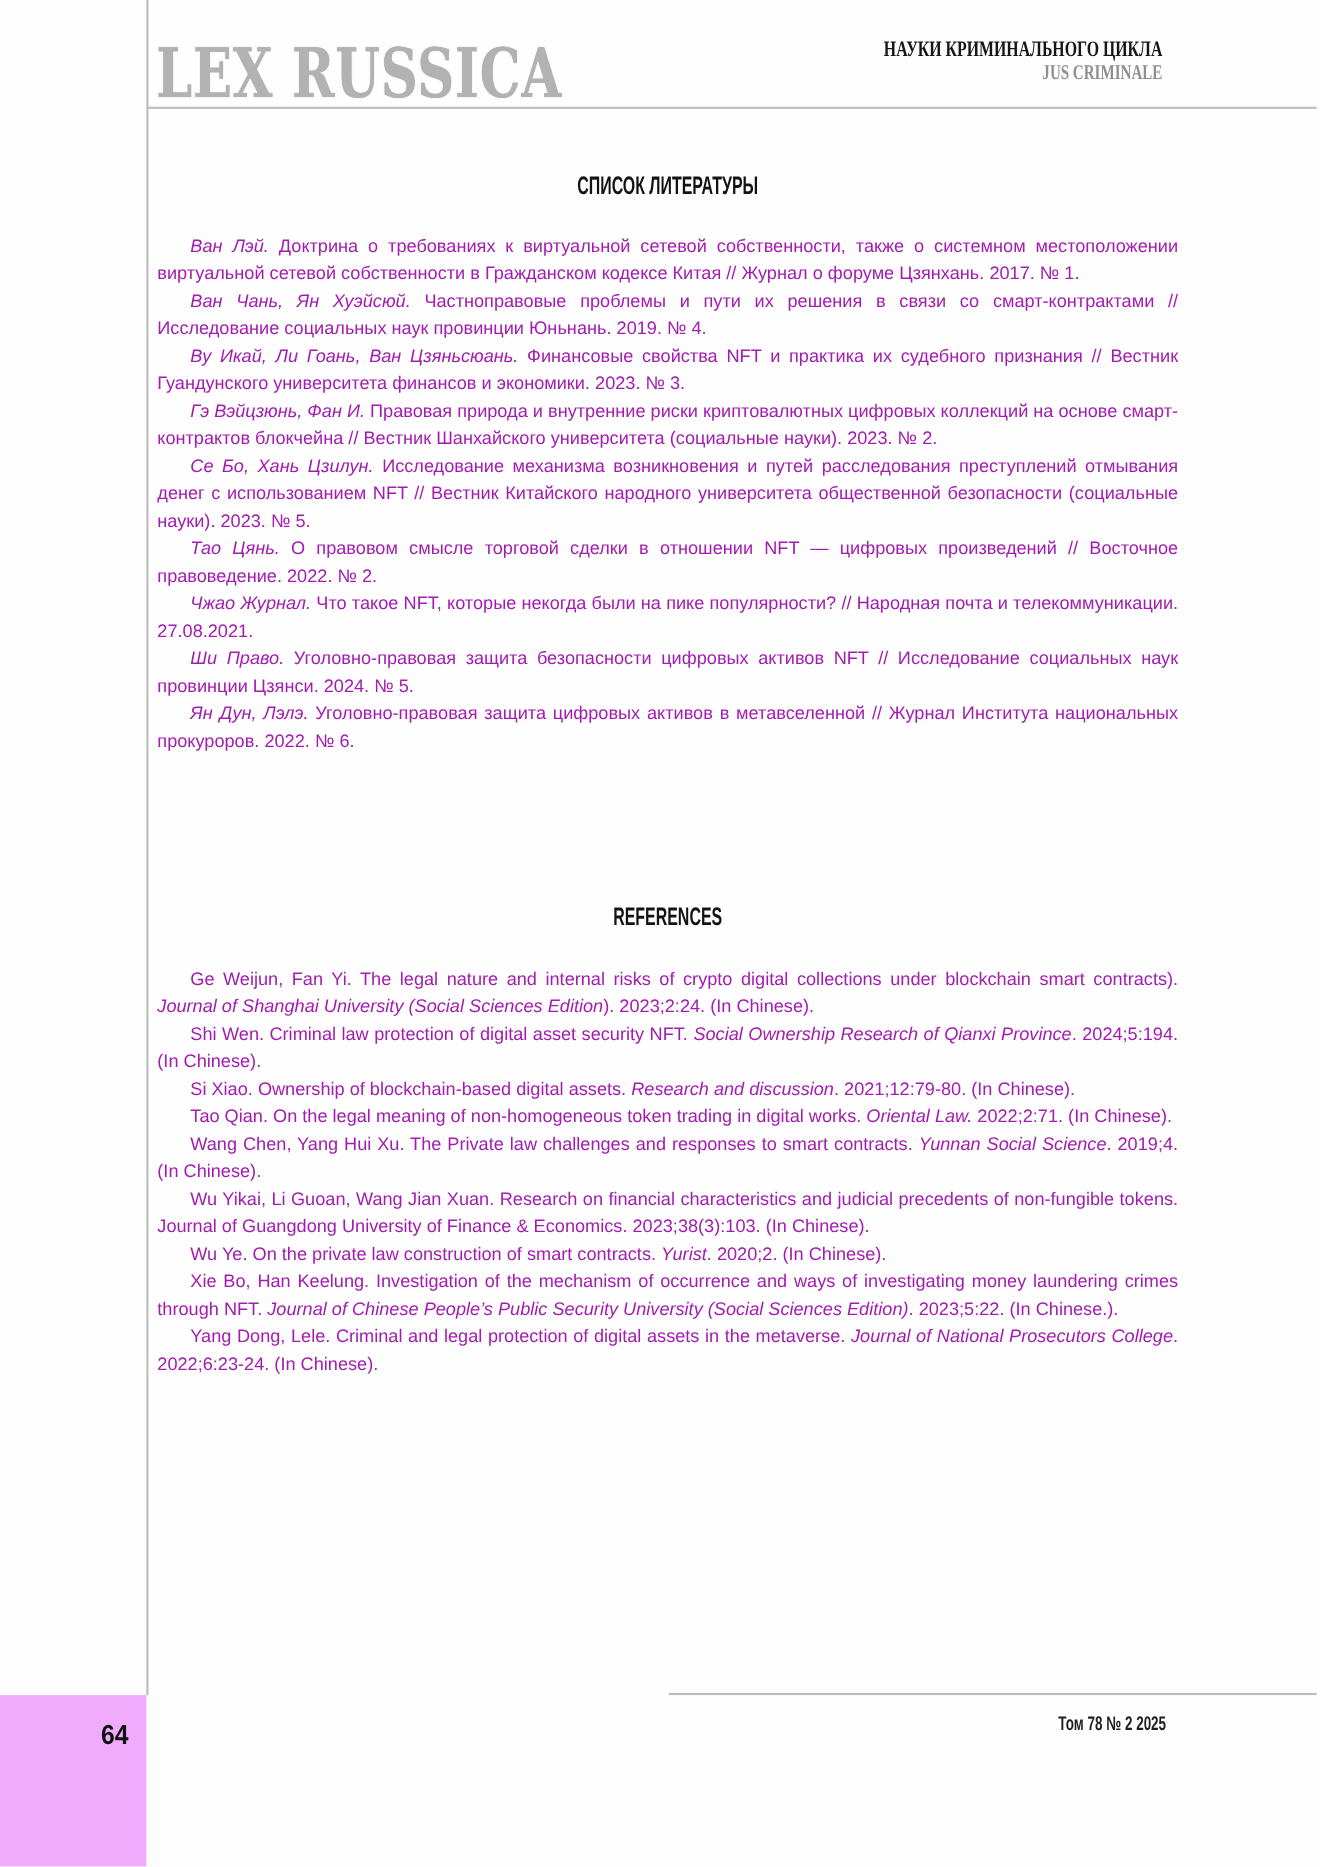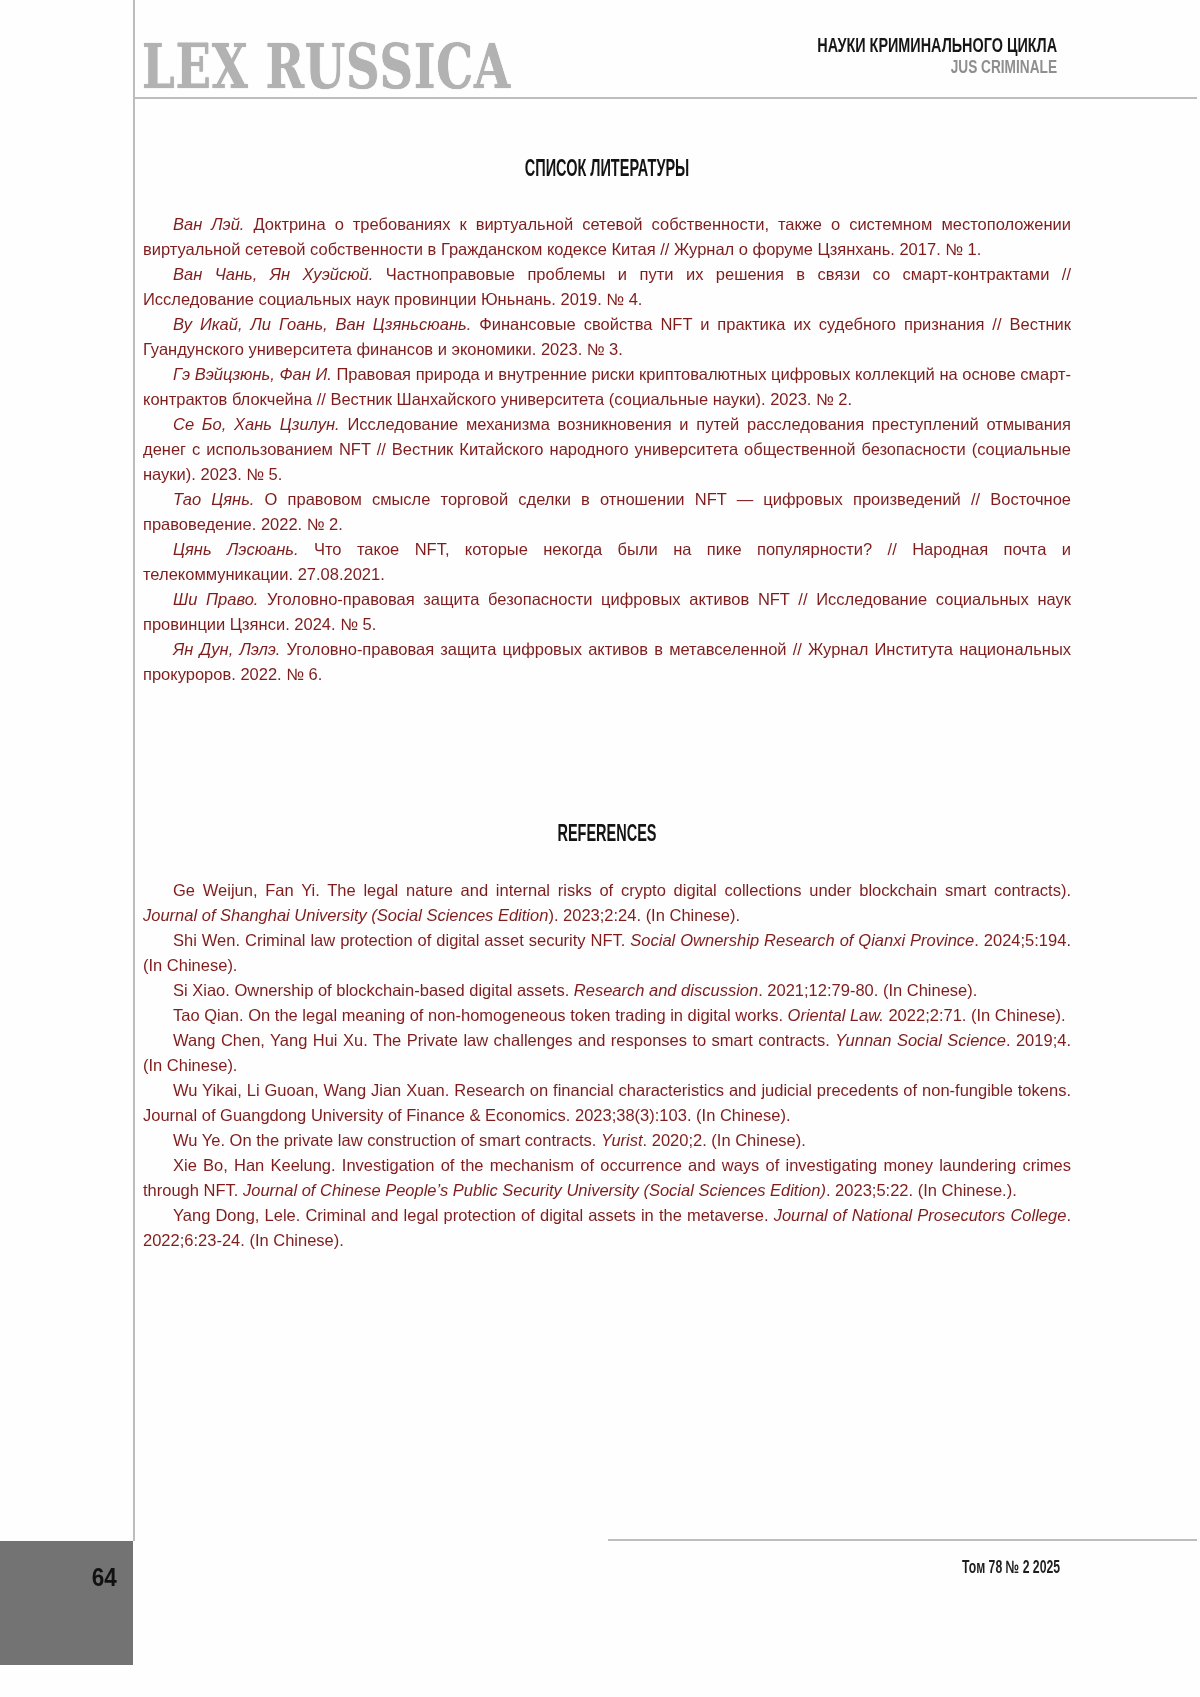--- a/index.html
+++ b/index.html
@@ -8,48 +8,48 @@
     font-family:"Liberation Sans",sans-serif;color:#1b1b1b;overflow:hidden;
   }
   .v-rule{position:absolute;left:133px;top:0;width:2px;height:1541px;background:#bdbdbd;}
   .header-rule{position:absolute;left:133px;top:97px;width:1064px;height:2px;background:#bdbdbd;}
   .logo{
     position:absolute;left:142px;top:36px;font-family:"DejaVu Serif",serif;
     font-size:62px;font-weight:bold;color:#b2b2b2;line-height:1;white-space:nowrap;
     transform:scaleX(0.75);transform-origin:0 50%;letter-spacing:1px;
     text-shadow:0 0 1px #9e9e9e;
   }
-  .rubric{position:absolute;top:34px;right:143px;text-align:right;}
+  .rubric{position:absolute;top:34px;right:143px;text-align:right;font-family:Liberation Serif, serif;}
   .rubric-ru{
     font-size:20px;font-weight:bold;color:#161616;line-height:22px;white-space:nowrap;
     transform:scaleX(0.72);transform-origin:100% 50%;
   }
   .rubric-lat{
     font-size:19px;font-weight:bold;color:#8f8f8f;line-height:21px;white-space:nowrap;
     transform:scaleX(0.72);transform-origin:100% 50%;
   }
   .refs{position:absolute;left:143px;width:928px;}
   .section-ru{top:157px;}
   .section-en{top:822px;}
   .sec-title{
     margin:0 0 32px 0;text-align:center;font-size:23px;font-weight:bold;color:#131313;
     line-height:23px;transform:scaleX(0.63);white-space:nowrap;
   }
   .section-en .sec-title{margin-bottom:33px;}
   .entry{
     margin:0;font-size:16.5px;line-height:25px;text-align:justify;text-indent:30px;
-    color:#7f1d1d;
+    color:#a21caf;
   }
   .entry .it{font-style:italic;}
   .footer-rule{position:absolute;left:608px;top:1539px;width:589px;height:2px;background:#bdbdbd;}
   .vol-info{
     position:absolute;top:1557px;right:140px;font-size:18px;font-weight:bold;color:#1f1f1f;
     line-height:20px;white-space:nowrap;transform:scaleX(0.68);transform-origin:100% 50%;
   }
-  .page-box{position:absolute;left:0;top:1541px;width:133px;height:124px;background:#737373;}
+  .page-box{position:absolute;left:0;top:1541px;width:133px;height:156px;background:#f0abfc;}
   .page-num{
     text-align:right;padding:22px 18px 0 0;font-size:25px;font-weight:bold;color:#111111;
     transform:scaleX(0.9);transform-origin:100% 0;
   }
 </style>
 </head>
 <body>
 
 <div class="page">
 
@@ -65,21 +65,21 @@
 
   <section class="refs section-ru">
     <h2 class="sec-title">СПИСОК ЛИТЕРАТУРЫ</h2>
     <div class="entries">
         <p class="entry"><span class="it">Ван Лэй.</span><span> Доктрина о требованиях к виртуальной сетевой собственности, также о системном местоположении виртуальной сетевой собственности в Гражданском кодексе Китая // Журнал о форуме Цзянхань. 2017. № 1.</span></p>
         <p class="entry"><span class="it">Ван Чань, Ян Хуэйсюй.</span><span> Частноправовые проблемы и пути их решения в связи со смарт-контрактами // Исследование социальных наук провинции Юньнань. 2019. № 4.</span></p>
         <p class="entry"><span class="it">Ву Икай, Ли Гоань, Ван Цзяньсюань.</span><span> Финансовые свойства NFT и практика их судебного признания // Вестник Гуандунского университета финансов и экономики. 2023. № 3.</span></p>
         <p class="entry"><span class="it">Гэ Вэйцзюнь, Фан И.</span><span> Правовая природа и внутренние риски криптовалютных цифровых коллекций на основе смарт-контрактов блокчейна // Вестник Шанхайского университета (социальные науки). 2023. № 2.</span></p>
         <p class="entry"><span class="it">Се Бо, Хань Цзилун.</span><span> Исследование механизма возникновения и путей расследования преступлений отмывания денег с использованием NFT // Вестник Китайского народного университета общественной безопасности (социальные науки). 2023. № 5.</span></p>
         <p class="entry"><span class="it">Тао Цянь.</span><span> О правовом смысле торговой сделки в отношении NFT — цифровых произведений // Восточное правоведение. 2022. № 2.</span></p>
-        <p class="entry"><span class="it">Цянь Лэсюань.</span><span> Что такое NFT, которые некогда были на пике популярности? // Народная почта и телекоммуникации. 27.08.2021.</span></p>
+        <p class="entry"><span class="it">Чжао Журнал.</span><span> Что такое NFT, которые некогда были на пике популярности? // Народная почта и телекоммуникации. 27.08.2021.</span></p>
         <p class="entry"><span class="it">Ши Право.</span><span> Уголовно-правовая защита безопасности цифровых активов NFT // Исследование социальных наук провинции Цзянси. 2024. № 5.</span></p>
         <p class="entry"><span class="it">Ян Дун, Лэлэ.</span><span> Уголовно-правовая защита цифровых активов в метавселенной // Журнал Института национальных прокуроров. 2022. № 6.</span></p>
       </div>
   </section>
 
   <section class="refs section-en">
     <h2 class="sec-title">REFERENCES</h2>
     <div class="entries">
         <p class="entry"><span>Ge Weijun, Fan Yi. The legal nature and internal risks of crypto digital collections under blockchain smart contracts). </span><span class="it">Journal of Shanghai University (Social Sciences Edition</span><span>). 2023;2:24. (In Chinese).</span></p>
         <p class="entry"><span>Shi Wen. Criminal law protection of digital asset security NFT. </span><span class="it">Social Ownership Research of Qianxi Province</span><span>. 2024;5:194. (In Chinese).</span></p>

